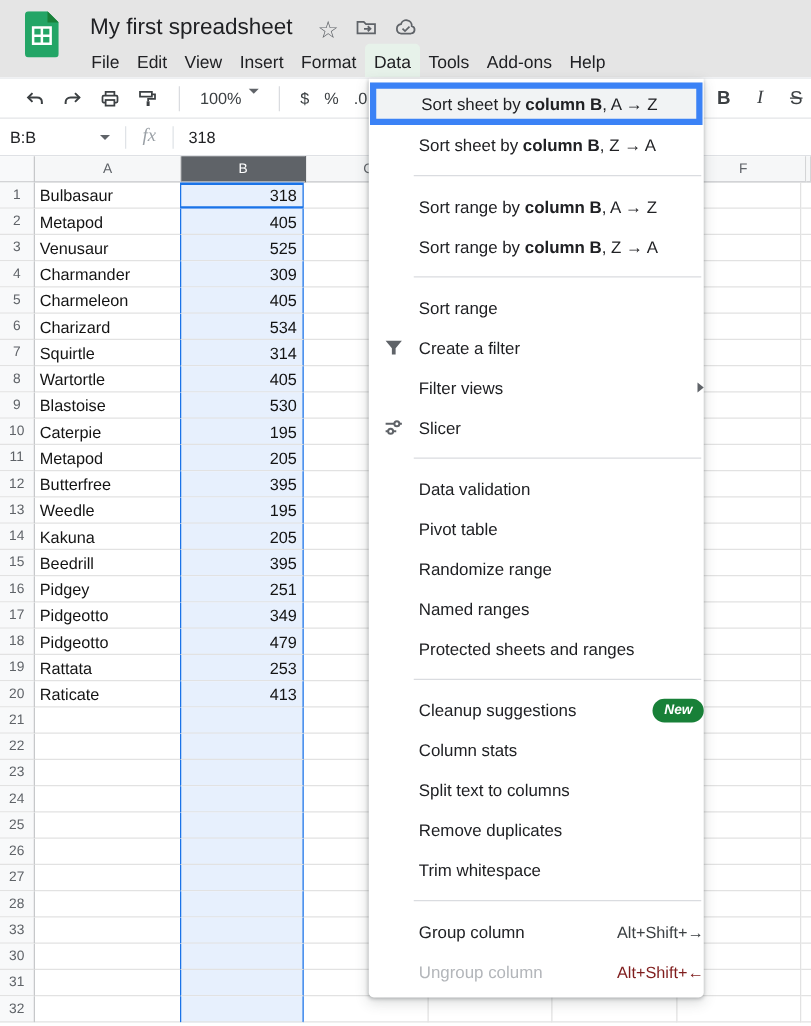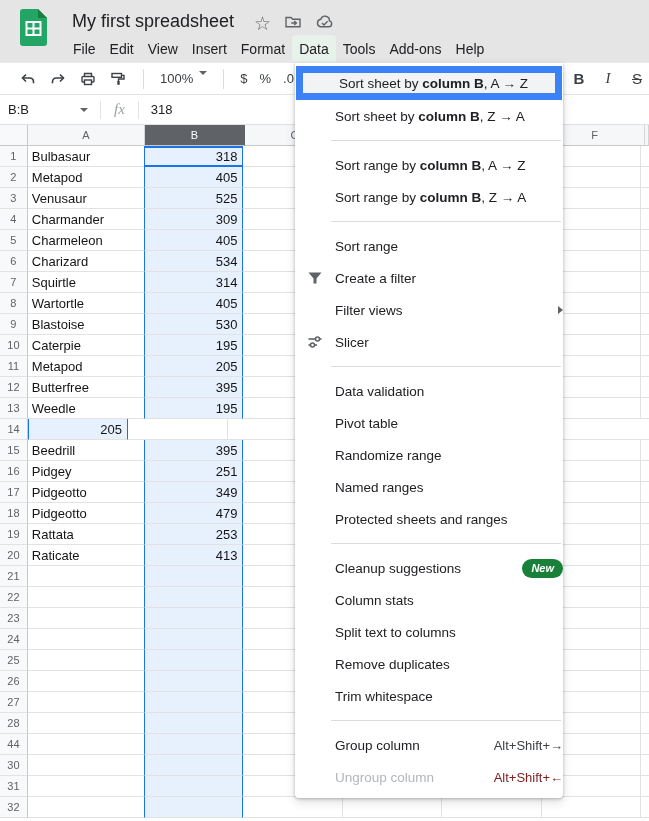--- a/index.html
+++ b/index.html
@@ -60,21 +60,21 @@
   .cell.c, .cell.d, .cell.e, .cell.f { width: 100px; }
   .cell.fill { flex: 1; border-right: none; }
 
   
   .menu { position: absolute; left: 295px; top: 63px; width: 268px; height: 735px; background: #fff; z-index: 10;
     padding-top: 3px; border-radius: 0 0 4px 4px;
     box-shadow: 0 1px 3px rgba(60,64,67,.32), 0 4px 10px rgba(60,64,67,.18);
     font-size: 13.5px; color: #202124; }
   .mi { height: 32px; display: flex; align-items: center; padding: 0 0 0 40px; position: relative; cursor: default; white-space: nowrap; }
   .mi b { font-weight: bold; }
-  .mi.hl { height: 34px; margin: 0 1px; border: 7px solid #3b82f6; background: #f1f3f4; padding: 0 15px 0 36px; }
+  .mi.hl { height: 34px; margin: 0 1px; border: 5px solid #3b82f6; background: #f1f3f4; padding: 0 15px 0 36px; }
   .mi.disabled { color: #b3b6ba; }
   .mi .ic { position: absolute; left: 11px; top: 50%; transform: translateY(-50%); width: 18px; height: 18px;
     display: flex; align-items: center; justify-content: center; }
   .sep { height: 1px; background: #dadce0; margin: 8px 2px 8px 36px; }
   .badge { margin-left: auto; background: #188038; color: #fff; font-size: 11px; font-weight: bold;
     padding: 3px 9px; border-radius: 10px; line-height: 13px; font-style: italic; }
   .shortcut { margin-left: auto; color: #3c4043; font-size: 13px; }
   .mi.disabled .shortcut { color: #7f1d1d; }
   .subarrow { margin-left: auto; width: 0; height: 0; border-left: 5px solid #5f6368;
     border-top: 4px solid transparent; border-bottom: 4px solid transparent; }
@@ -315,20 +315,21 @@
         <div class="cell a">Weedle</div>
         <div class="cell b">195</div>
         <div class="cell c"></div>
         <div class="cell d"></div>
         <div class="cell e"></div>
         <div class="cell f"></div>
         <div class="cell fill"></div>
       </div>
       <div class="row">
         <div class="rh">14</div>
+        <div class="cell a">Kakuna</div>
         <div class="cell b">205</div>
         <div class="cell c"></div>
         <div class="cell d"></div>
         <div class="cell e"></div>
         <div class="cell f"></div>
         <div class="cell fill"></div>
       </div>
       <div class="row">
         <div class="rh">15</div>
         <div class="cell a">Beedrill</div>
@@ -463,21 +464,21 @@
         <div class="rh">28</div>
         <div class="cell a"></div>
         <div class="cell b"></div>
         <div class="cell c"></div>
         <div class="cell d"></div>
         <div class="cell e"></div>
         <div class="cell f"></div>
         <div class="cell fill"></div>
       </div>
       <div class="row">
-        <div class="rh">44</div>
+        <div class="rh">33</div>
         <div class="cell a"></div>
         <div class="cell b"></div>
         <div class="cell c"></div>
         <div class="cell d"></div>
         <div class="cell e"></div>
         <div class="cell f"></div>
         <div class="cell fill"></div>
       </div>
       <div class="row">
         <div class="rh">30</div>

